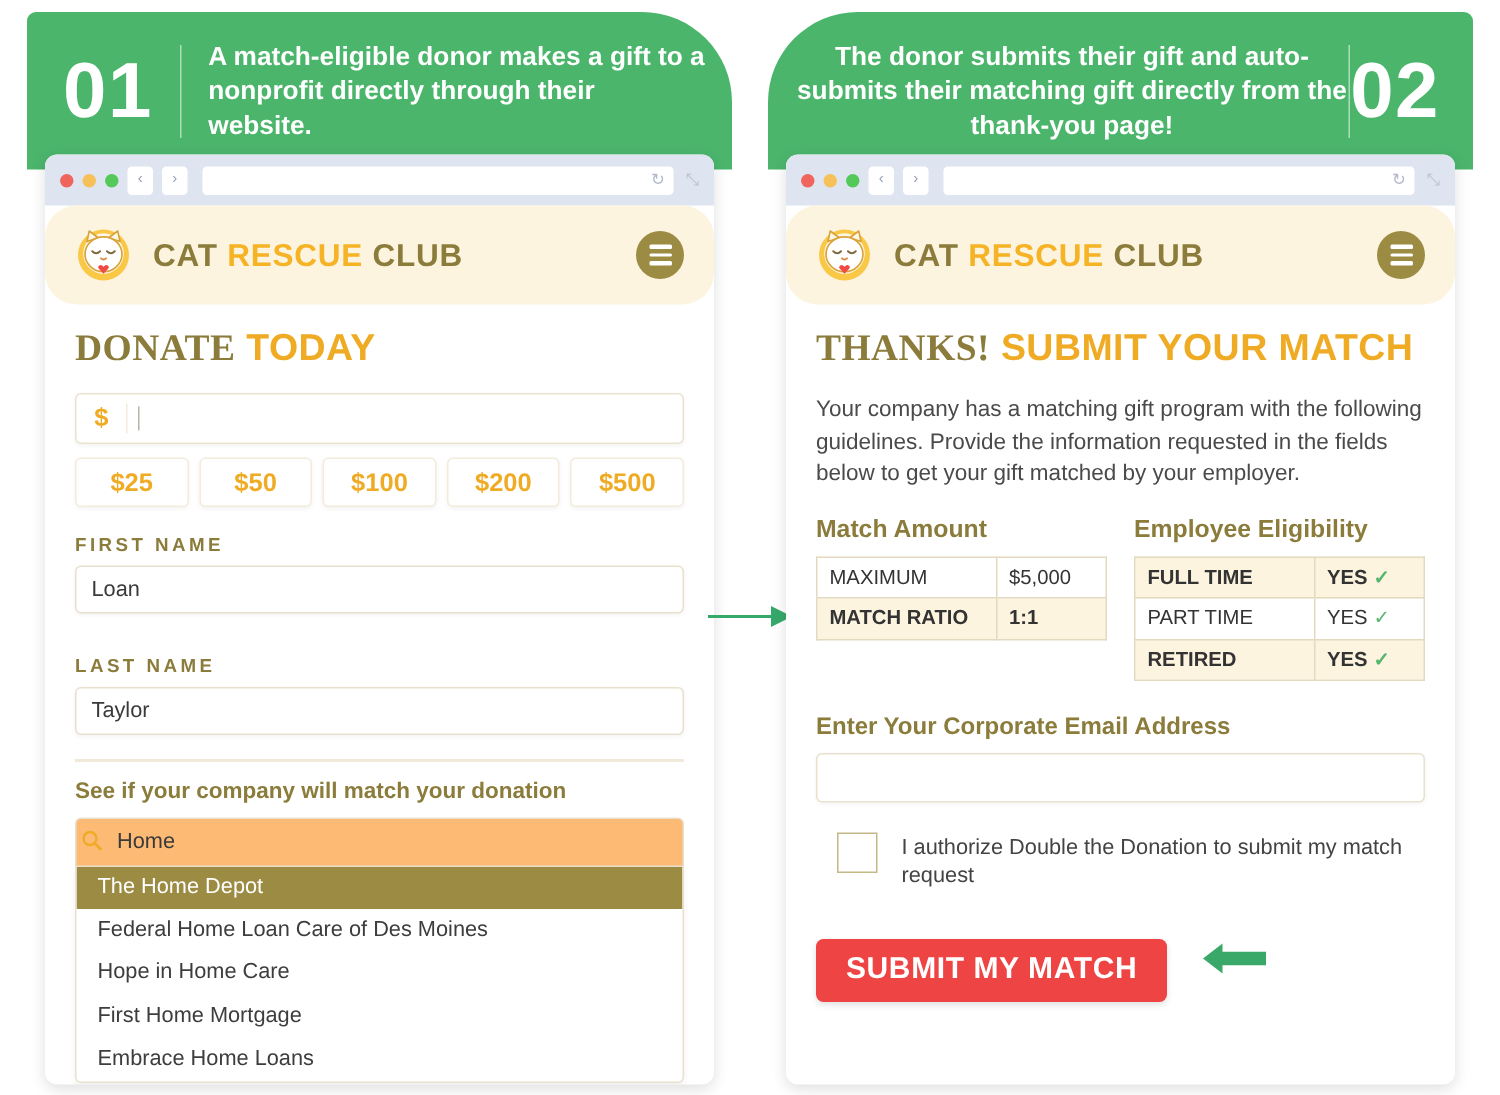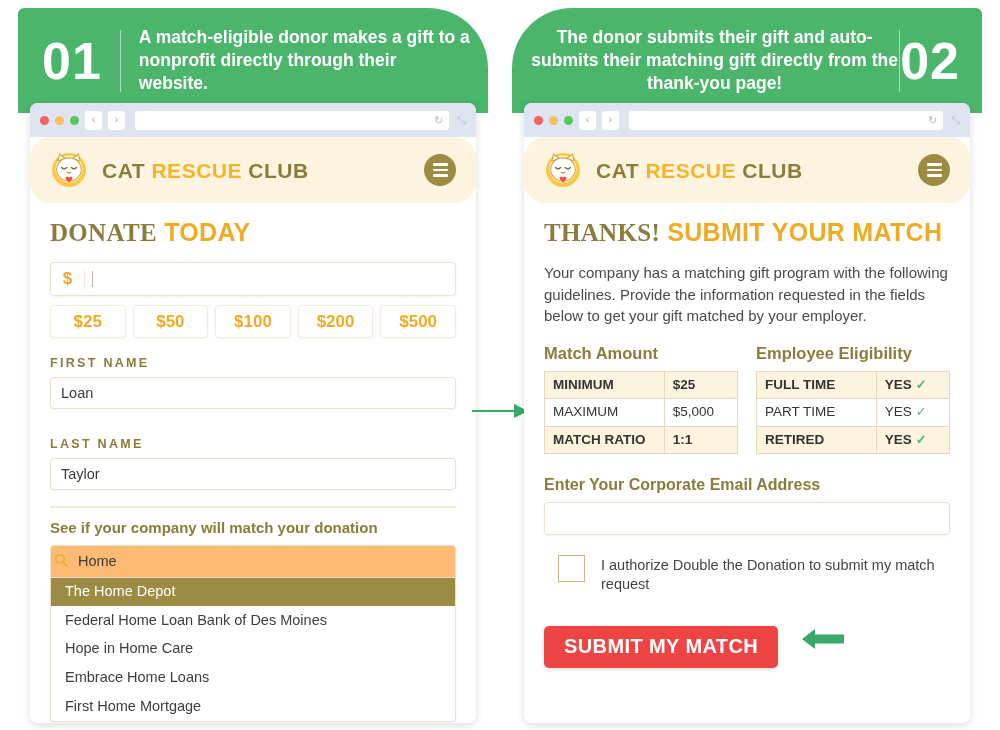--- a/index.html
+++ b/index.html
@@ -285,24 +285,24 @@
             <svg width="14" height="14" viewBox="0 0 14 14">
               <circle cx="6" cy="6" r="4.3" fill="none" stroke="#f0ab24" stroke-width="1.6"></circle>
               <line x1="9.2" y1="9.2" x2="13" y2="13" stroke="#f0ab24" stroke-width="1.8" stroke-linecap="round"></line>
             </svg>
           </span>
           <span class="search-val">Home</span>
         </div>
 
         <div class="dropdown">
           <div class="dd-item sel">The Home Depot</div>
-          <div class="dd-item">Federal Home Loan Bank of Des Moines</div>
+          <div class="dd-item">Federal Home Loan Care of Des Moines</div>
           <div class="dd-item">Hope in Home Care</div>
+          <div class="dd-item">First Home Mortgage</div>
           <div class="dd-item">Embrace Home Loans</div>
-          <div class="dd-item">First Home Mortgage</div>
         </div>
 
         <div class="cta">DONATE NOW</div>
       </div>
     </div>
   </div>
 
   <div class="connector">
     <svg width="62" height="22" viewBox="0 0 62 22">
       <line x1="2" y1="11" x2="46" y2="11" stroke="#35a96a" stroke-width="2"></line>
@@ -364,24 +364,20 @@
           <span class="gold">SUBMIT YOUR MATCH</span>
         </div>
 
         <div class="para">Your company has a matching gift program with the following guidelines. Provide the information requested in the fields below to get your gift matched by your employer.</div>
 
         <div class="tables">
           <div class="tbl-col">
             <div class="tbl-title">Match Amount</div>
             <table class="mini">
               <tbody>
-                  <tr class="shade bold">
-                <td>MINIMUM</td>
-                <td class="val">$25</td>
-              </tr>
               <tr>
                 <td>MAXIMUM</td>
                 <td class="val">$5,000</td>
               </tr>
               <tr class="shade bold">
                 <td>MATCH RATIO</td>
                 <td class="val">1:1</td>
               </tr>
             </tbody>
               </table>

